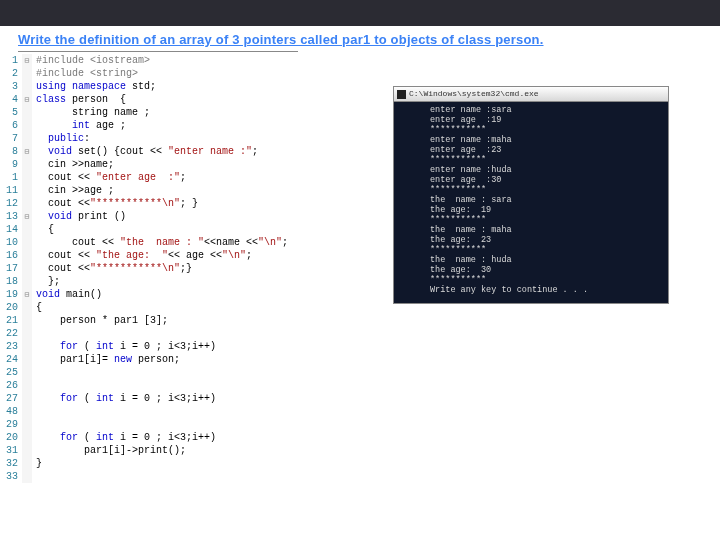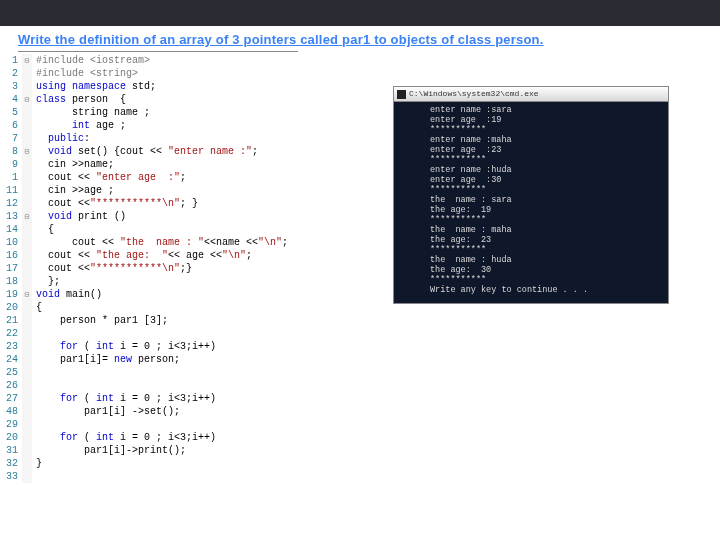--- a/index.html
+++ b/index.html
@@ -162,21 +162,20 @@
         <div class="src"></div>
       </div>
       <div class="code-line">
         <div class="gutter">27</div>
         <div class="fold"></div>
         <div class="src">    <span class="kw">for</span> ( <span class="kw">int</span> i = 0 ; i&lt;3;i++)</div>
       </div>
       <div class="code-line">
         <div class="gutter">48</div>
         <div class="fold"></div>
-        <div class="src">        par1[i] -&gt;set();</div>
       </div>
       <div class="code-line">
         <div class="gutter">29</div>
         <div class="fold"></div>
         <div class="src"></div>
       </div>
       <div class="code-line">
         <div class="gutter">20</div>
         <div class="fold"></div>
         <div class="src">    <span class="kw">for</span> ( <span class="kw">int</span> i = 0 ; i&lt;3;i++)</div>

